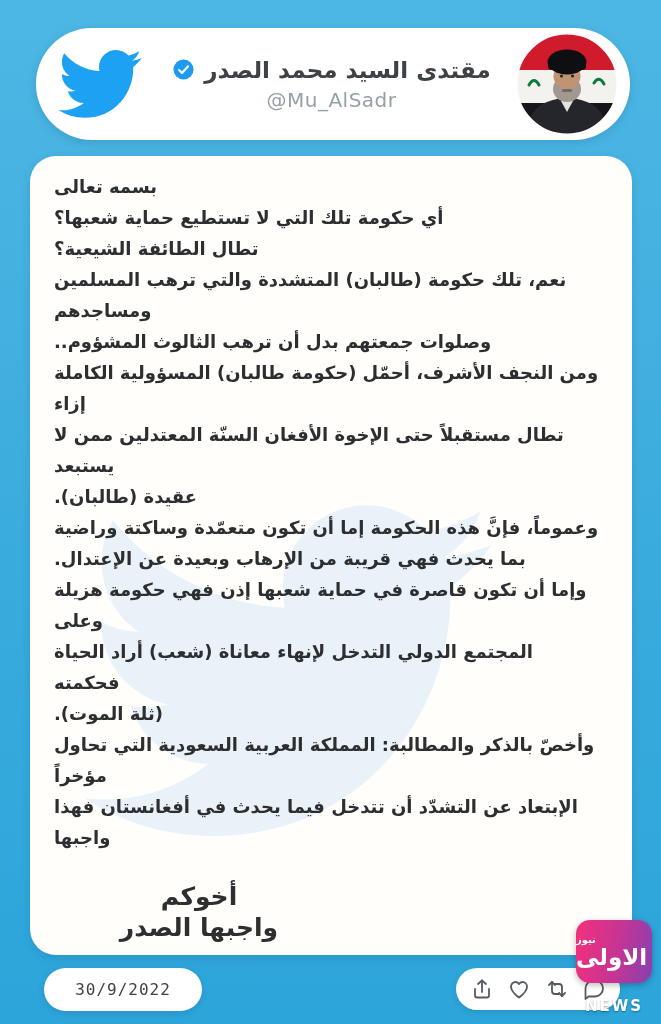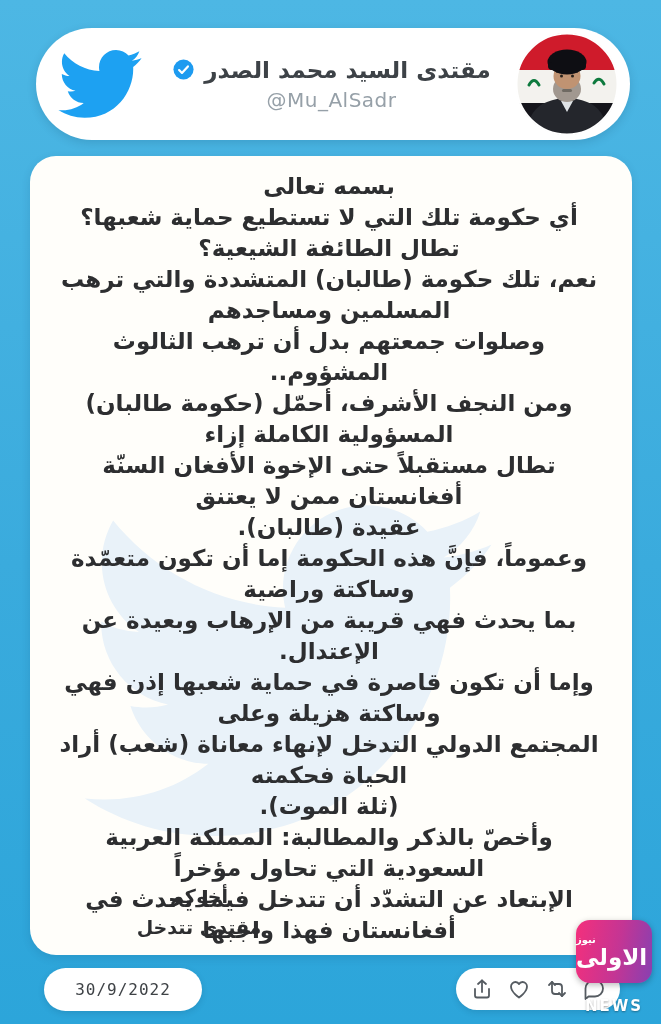--- a/index.html
+++ b/index.html
@@ -30,28 +30,28 @@
     position:absolute; left:30px; top:156px; width:602px; height:799px;
     background:#fffefa; border-radius:26px;
     box-shadow:0 3px 10px rgba(0,40,70,.12);
     overflow:hidden;
   }
   .watermark { position:absolute; left:38px; top:300px; width:430px; height:430px; color:#e9f2f9; }
   .watermark svg { width:100%; height:100%; }
   .body {
     position:absolute; left:0; top:0; right:0; bottom:0;
     padding:15px 28px 0 24px;
-    direction:rtl; text-align:center;
-    font-size:23px; font-weight:bold; line-height:31px; color:#2d2e30;
+    direction:rtl; text-align:left;
+    font-size:18px; font-weight:bold; line-height:31px; color:#2d2e30;
   }
   .line.gap { margin-top:0; }
   .signature {
     position:absolute; left:76px; bottom:12px; width:186px;
     direction:rtl; text-align:center;
-    font-size:19px; font-weight:bold; line-height:31px; color:#2d2e30;
+    font-size:25px; font-weight:bold; line-height:31px; color:#2d2e30;
   }
   
   .date-pill {
     position:absolute; left:44px; bottom:13px; width:158px; height:43px;
     background:#ffffff; border-radius:22px;
     display:flex; align-items:center; justify-content:center;
     font-family:"DejaVu Sans Mono", monospace;
     font-size:16px; color:#3e4246; letter-spacing:1px;
     box-shadow:0 2px 6px rgba(0,40,70,.15);
   }
@@ -139,33 +139,33 @@
         <path d="M23.643 4.937c-.835.37-1.732.62-2.675.733.962-.576 1.7-1.49 2.048-2.578-.9.534-1.897.922-2.958 1.13-.85-.904-2.06-1.47-3.4-1.47-2.572 0-4.658 2.086-4.658 4.66 0 .364.042.718.12 1.06-3.873-.195-7.304-2.05-9.602-4.868-.4.69-.63 1.49-.63 2.342 0 1.616.823 3.043 2.072 3.878-.764-.025-1.482-.234-2.11-.583v.06c0 2.257 1.605 4.14 3.737 4.568-.392.106-.803.162-1.227.162-.3 0-.593-.028-.877-.082.593 1.85 2.313 3.198 4.352 3.234-1.595 1.25-3.604 1.995-5.786 1.995-.376 0-.747-.022-1.112-.065 2.062 1.323 4.51 2.093 7.14 2.093 8.57 0 13.255-7.098 13.255-13.254 0-.2-.005-.402-.014-.602.91-.658 1.7-1.477 2.323-2.41z"></path>
       </svg>
     </div>
     <div class="body">
         <div class="line">بسمه تعالى</div>
         <div class="line">أي حكومة تلك التي لا تستطيع حماية شعبها؟</div>
         <div class="line">تطال الطائفة الشيعية؟</div>
         <div class="line">نعم، تلك حكومة (طالبان) المتشددة والتي ترهب المسلمين ومساجدهم</div>
         <div class="line">وصلوات جمعتهم بدل أن ترهب الثالوث المشؤوم..</div>
         <div class="line">ومن النجف الأشرف، أحمّل (حكومة طالبان) المسؤولية الكاملة إزاء</div>
-        <div class="line">تطال مستقبلاً حتى الإخوة الأفغان السنّة أفغانستان ممن لا يعتنق</div>
+        <div class="line">تطال مستقبلاً حتى الإخوة الأفغان السنّة المعتدلين ممن لا يستبعد</div>
         <div class="line">عقيدة (طالبان).</div>
         <div class="line">وعموماً، فإنَّ هذه الحكومة إما أن تكون متعمّدة وساكتة وراضية</div>
         <div class="line">بما يحدث فهي قريبة من الإرهاب وبعيدة عن الإعتدال.</div>
-        <div class="line">وإما أن تكون قاصرة في حماية شعبها إذن فهي وساكتة هزيلة وعلى</div>
+        <div class="line">وإما أن تكون قاصرة في حماية شعبها إذن فهي حكومة هزيلة وعلى</div>
         <div class="line">المجتمع الدولي التدخل لإنهاء معاناة (شعب) أراد الحياة فحكمته</div>
         <div class="line">(ثلة الموت).</div>
         <div class="line gap">وأخصّ بالذكر والمطالبة: المملكة العربية السعودية التي تحاول مؤخراً</div>
         <div class="line">الإبتعاد عن التشدّد أن تتدخل فيما يحدث في أفغانستان فهذا واجبها</div>
       </div>
     <div class="signature">
       <div>أخوكم</div>
-      <div>مقتدى تتدخل</div>
+      <div>واجبها الصدر</div>
     </div>
   </div>
 
   <div class="date-pill">
     <span>30/9/2022</span>
   </div>
 
   <div class="actions-pill">
     <span class="action-icon">
       <svg viewBox="0 0 24 24" fill="none" stroke="currentColor" stroke-width="1.8" stroke-linecap="round" stroke-linejoin="round">

